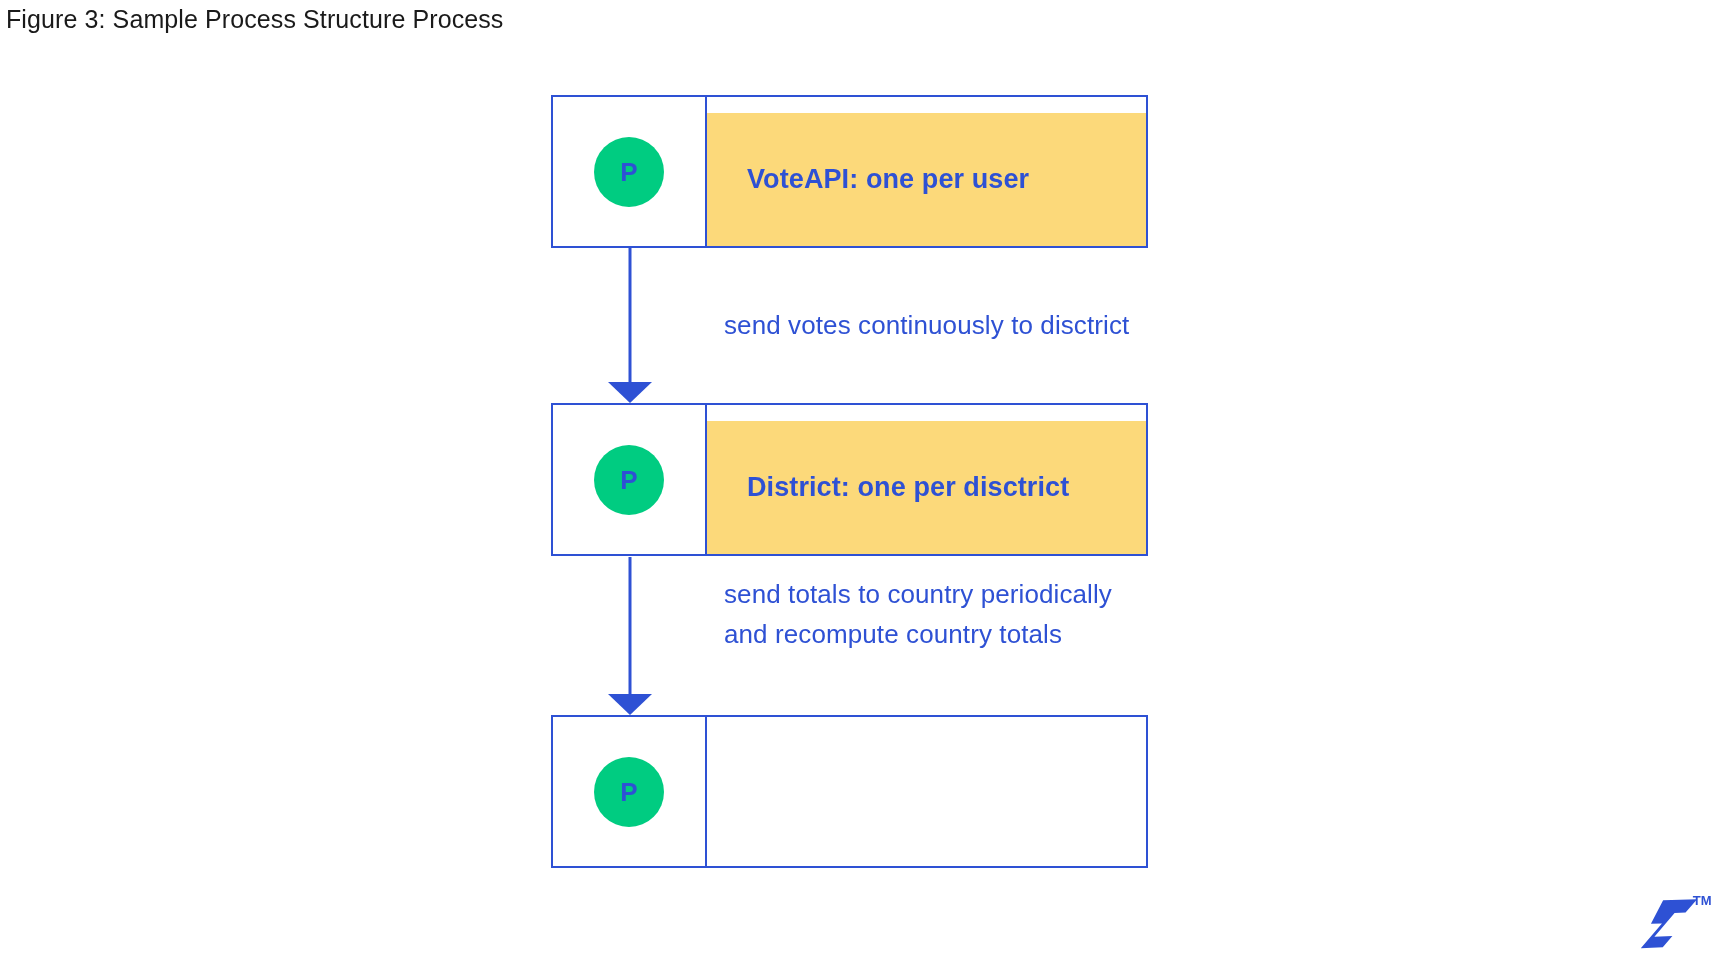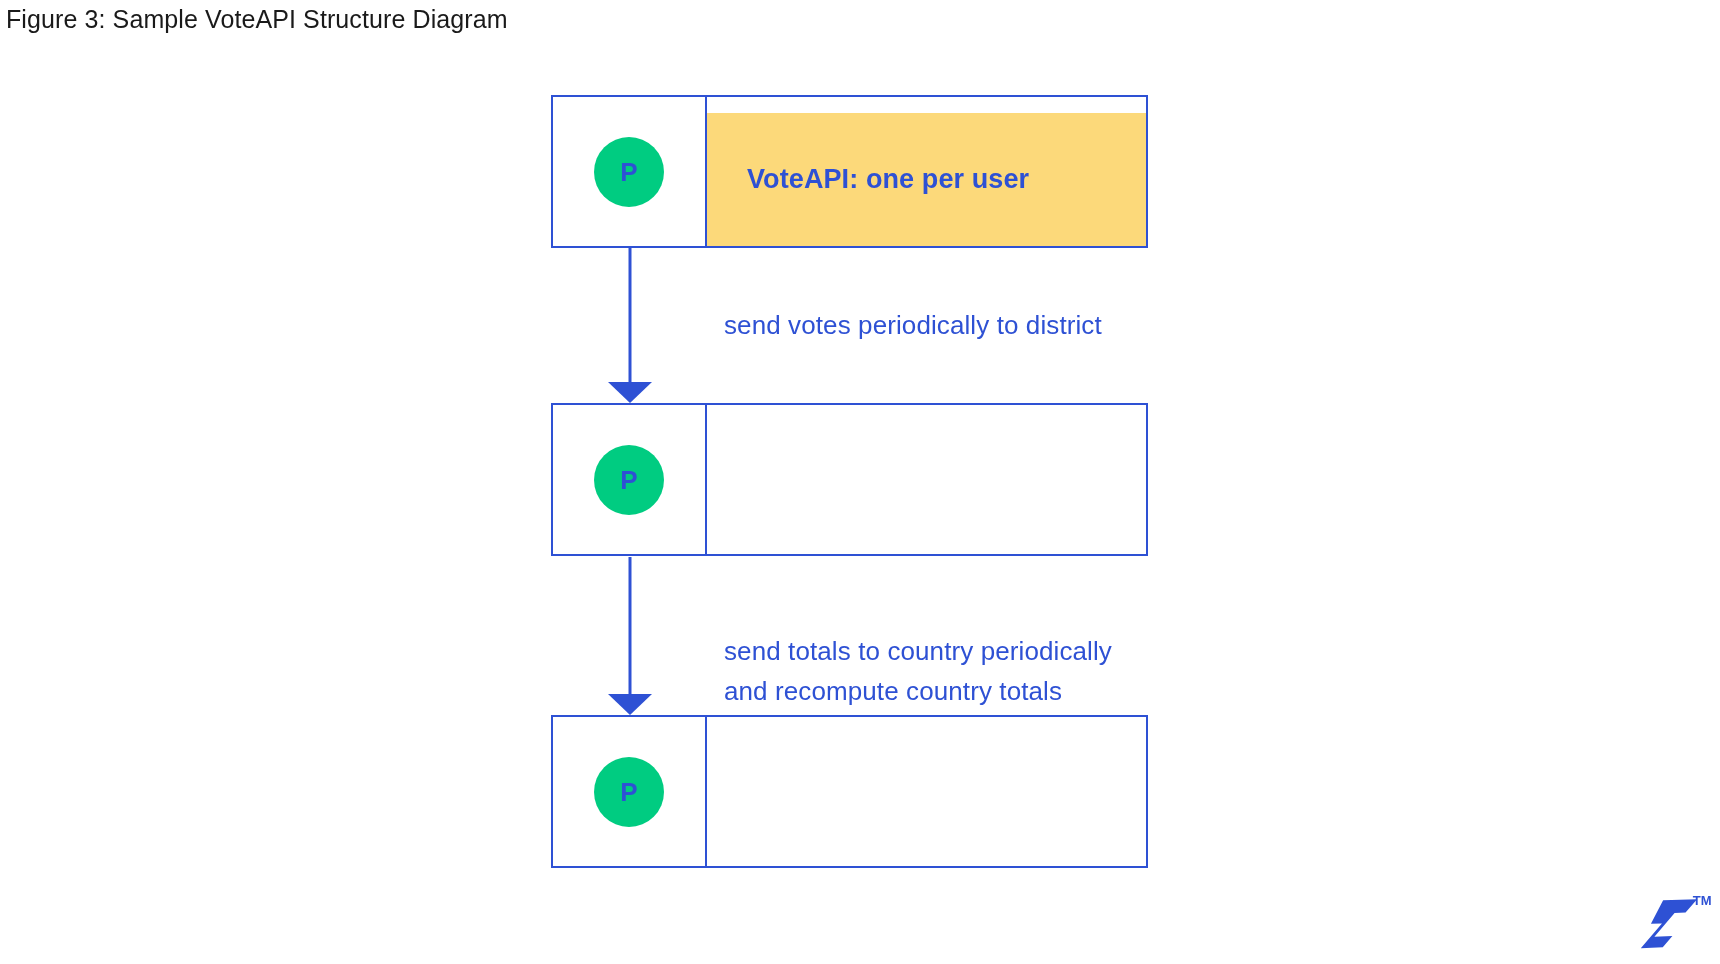--- a/index.html
+++ b/index.html
@@ -112,21 +112,21 @@
   .edge-label {
     position: absolute;
     font-size: 26px;
     line-height: 40px;
     color: #2e51d4;
     font-weight: 400;
     white-space: pre;
     letter-spacing: 0.1px;
   }
   #edge-label-1 { left: 724px; top: 305px; }
-  #edge-label-2 { left: 724px; top: 631px; }
+  #edge-label-2 { left: 724px; top: 574px; }
 
   
   #brand-mark {
     position: absolute;
     right: 8px;
     bottom: 8px;
     width: 78px;
     height: 62px;
   }
   #brand-tm {
@@ -136,21 +136,21 @@
     font-size: 13px;
     font-weight: bold;
     color: #2e51d4;
     letter-spacing: 0.3px;
     margin-left: 20px;
   }
 </style>
 </head>
 <body>
 
-<div id="figure-title">Figure 3: Sample VoteAPI Structure Diagram</div>
+<div id="figure-title">Figure 3: Sample Process Structure Process</div>
 
 <div id="diagram">
 
   <svg id="connectors" viewBox="0 0 1720 964" width="1720" height="964" xmlns="http://www.w3.org/2000/svg">
 
     <g>
       <line x1="630" y1="248" x2="630" y2="382" stroke="#2e51d4" stroke-width="3"></line>
       <polygon points="608,382 652,382 630,403" fill="#2e51d4"></polygon>
     </g>
 
@@ -166,29 +166,32 @@
     </div>
     <div class="node-label-cell">
       <span class="node-label">VoteAPI: one per user</span>
     </div>
   </div>
 
   <div class="node" id="node-district">
     <div class="node-icon-cell">
       <div class="node-badge">P</div>
     </div>
+    <div class="node-label-cell">
+      <span class="node-label">District: one per disctrict</span>
+    </div>
   </div>
 
   <div class="node" id="node-country">
     <div class="node-icon-cell">
       <div class="node-badge">P</div>
     </div>
   </div>
 
-  <div class="edge-label" id="edge-label-1">send votes periodically to district</div>
+  <div class="edge-label" id="edge-label-1">send votes continuously to disctrict</div>
 
   <div class="edge-label" id="edge-label-2">send totals to country periodically
 and recompute country totals</div>
 
 </div>
 
 <svg id="brand-mark" viewBox="0 0 78 62" xmlns="http://www.w3.org/2000/svg">
   <path d="M30 6 L64 6 L52 19 L41 19 L20 42 L38 42 L28 53 L6 53 L28 29 L17 29 Z" fill="#2e51d4" transform="rotate(-2 39 31)"></path>
 </svg>
 <span id="brand-tm">TM</span>

